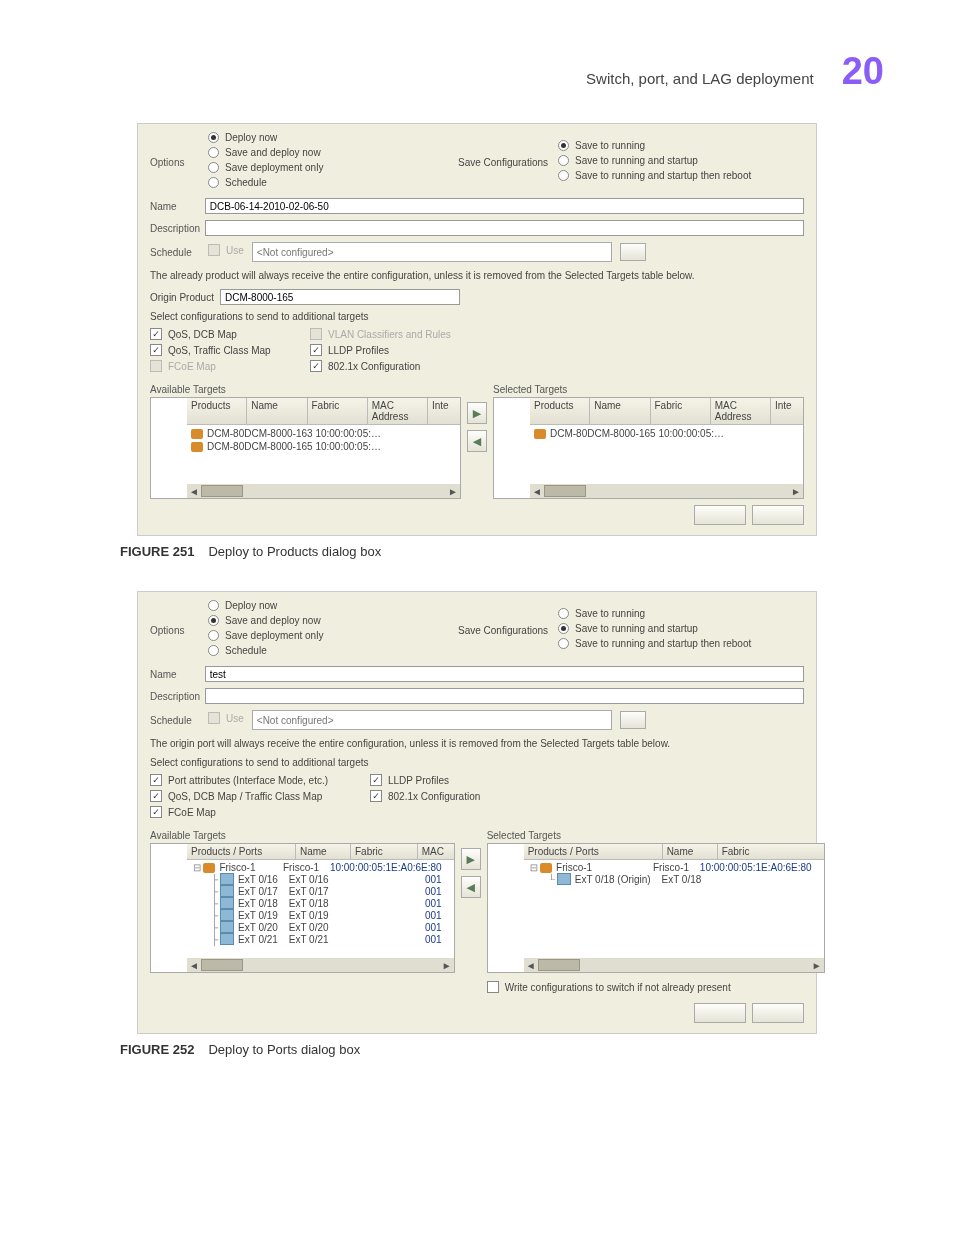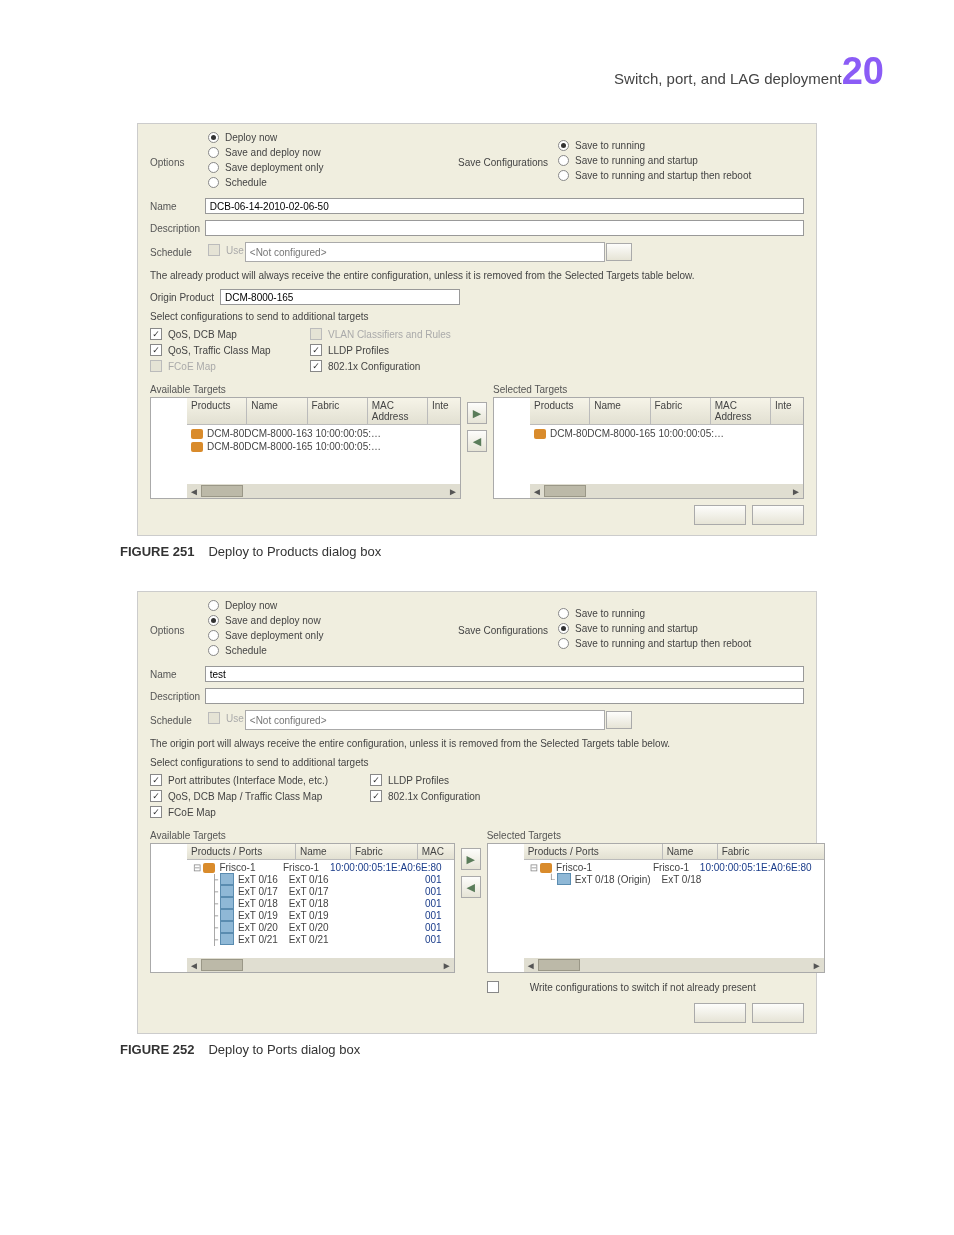--- a/index.html
+++ b/index.html
@@ -14,20 +14,21 @@
   }
   .header-row {
     display: flex;
     justify-content: flex-end;
     align-items: baseline;
     margin-bottom: 30px;
   }
   .header-title {
     font-size: 15px;
     color: #444;
+    margin-right: 28px;
   }
   .chapter-num {
     font-size: 38px;
     font-weight: bold;
     color: #8b5cf6;
   }
   .figure-caption {
     text-align: left;
     padding-left: 50px;
     margin-top: 8px;
@@ -82,21 +83,21 @@
   }
   .check .box.sel::after{content:"✓"; font-size:9px; line-height:1; color:#333;}
   .check .box.dis {background:#e5e3d5; border-color:#bbb;}
   .check.disabled, .radio.disabled {color:#aaa;}
   .txt-input {
     background:#fff; border:1px solid #999; height:16px; padding:1px 4px;
     font-size:10px; box-sizing:border-box;
   }
   .txt-input.wide {width:634px;}
   .txt-input.origin{width:240px;}
-  .sched-row {display:flex; align-items:center; gap:1px;}
+  .sched-row {display:flex; align-items:center; gap:8px;}
   .sched-input {width:350px; background:#fff; border:1px solid #aaa; height:16px; padding:1px 4px; font-size:10px; color:#777;}
   .sched-btn {width:24px; height:16px; background:linear-gradient(#fdfdfb,#e6e4d6); border:1px solid #aaa;}
   .note {margin:8px 0;}
   .subhead{margin:6px 0;}
   .config-grid{display:flex;}
   .config-col{flex:0 0 160px;}
   .tables-area{display:flex; align-items:flex-start;}
   .tbl-half{flex:1;}
   .tbl-title{font-weight:normal; margin-bottom:2px; color:#555;}
   .tbl {
@@ -425,21 +426,21 @@
             <div class="tbl-row"><span class="tree-indent"></span><span class="tree-line">└</span><span class="pico"></span><span class="tcell">ExT 0/18 (Origin)</span>&nbsp;<span class="tcell">ExT 0/18</span></div>
           </div>
           <div class="scroller">
               <span class="arrow">◄</span>
               <span class="track">
                 <span class="thumb"></span>
               </span>
               <span class="arrow">►</span>
             </div>
         </div>
-        <div class="check" style="margin-top:8px;gap:25px;">
+        <div class="check" style="margin-top:8px;">
             <span class="box"></span>
             <span>Write configurations to switch if not already present</span>
           </div>
       </div>
     </div>
     <div class="footer-btns">
         <div class="btn"></div>
         <div class="btn"></div>
       </div>
   </div>

